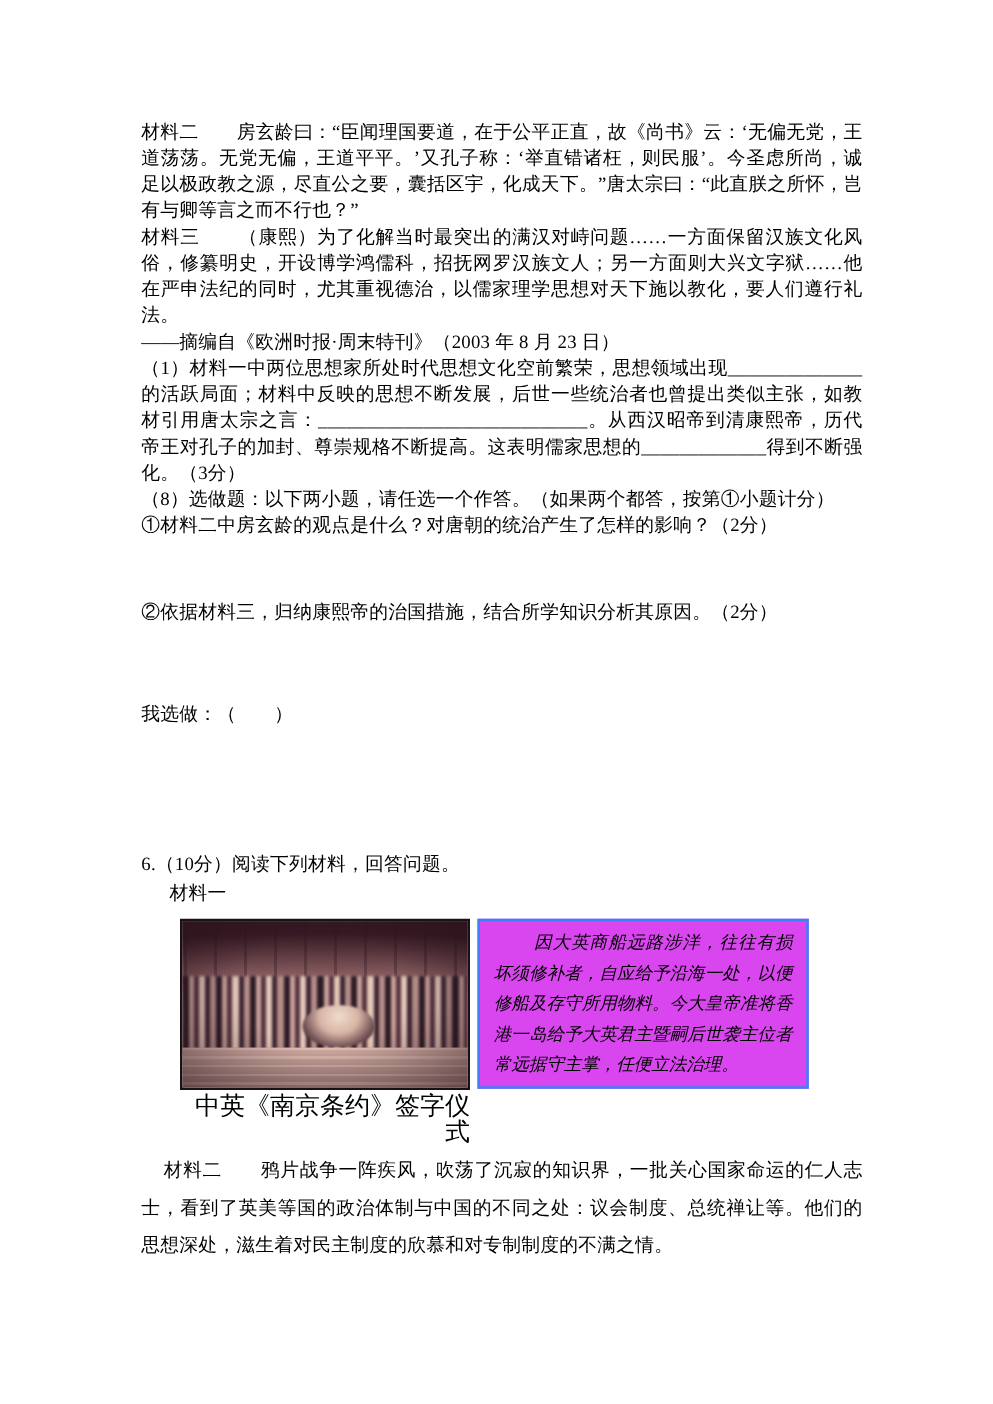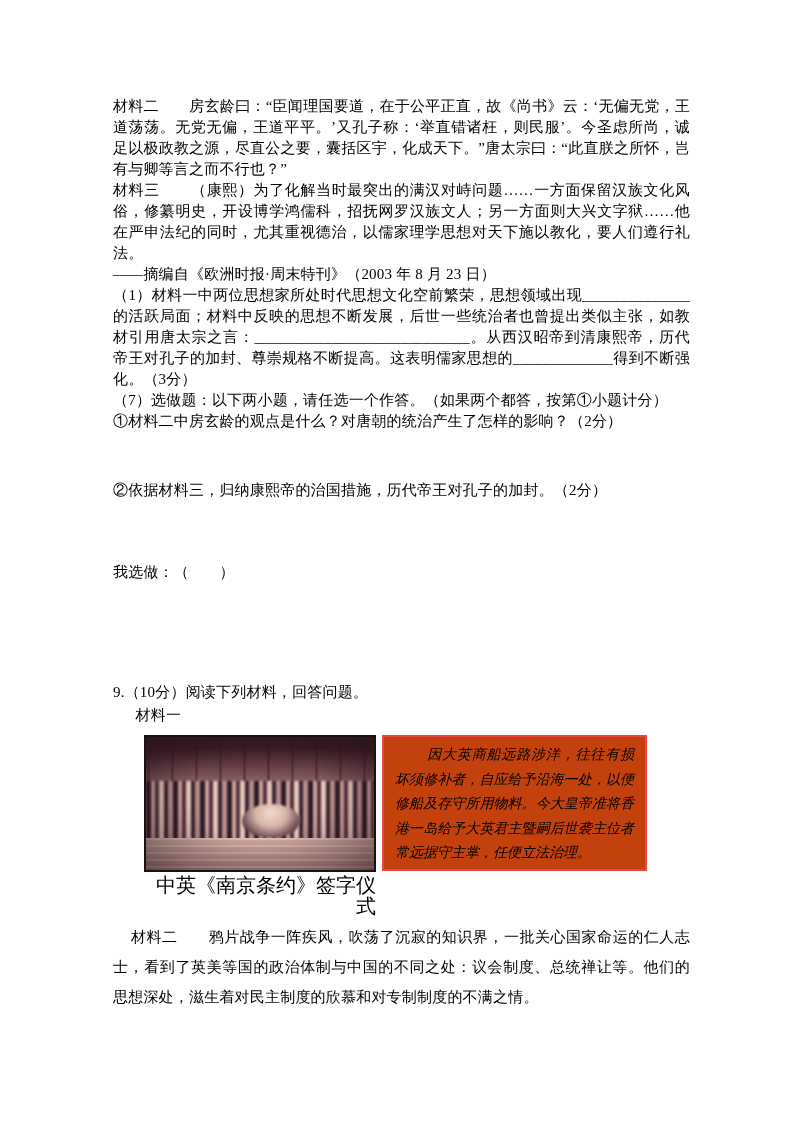--- a/index.html
+++ b/index.html
@@ -76,23 +76,23 @@
   }
   .photo-vignette {
     position: absolute; inset: 0;
     background: radial-gradient(ellipse at 50% 42%, rgba(0,0,0,0) 42%, rgba(38,14,24,0.55) 100%);
   }
   .excerpt-box {
     flex: none;
     width: 265px;
     height: 136px;
     margin-left: 6px;
-    border: 2px solid #ef4444;
+    border: 2px solid #3b82f6;
     padding: 6px 11px 0 11px;
-    background: #c2410c;
+    background: #d946ef;
   }
   .excerpt-text {
     font-size: 14px;
     line-height: 24.5px;
     font-style: italic;
     text-align: justify;
     text-indent: 2.3em;
     font-family: "Liberation Serif", serif;
   }
   .caption {
@@ -115,30 +115,30 @@
 <div class="content">
 
   <p class="para">材料二　　房玄龄曰：“臣闻理国要道，在于公平正直，故《尚书》云：‘无偏无党，王道荡荡。无党无偏，王道平平。’又孔子称：‘举直错诸枉，则民服’。今圣虑所尚，诚足以极政教之源，尽直公之要，囊括区宇，化成天下。”唐太宗曰：“此直朕之所怀，岂有与卿等言之而不行也？”</p>
 
   <p class="para">材料三　　（康熙）为了化解当时最突出的满汉对峙问题……一方面保留汉族文化风俗，修纂明史，开设博学鸿儒科，招抚网罗汉族文人；另一方面则大兴文字狱……他在严申法纪的同时，尤其重视德治，以儒家理学思想对天下施以教化，要人们遵行礼法。</p>
 
   <p class="para source-line">——摘编自《欧洲时报·周末特刊》（2003 年 8 月 23 日）</p>
 
   <p class="para">（1）材料一中两位思想家所处时代思想文化空前繁荣，思想领域出现______________的活跃局面；材料中反映的思想不断发展，后世一些统治者也曾提出类似主张，如教材引用唐太宗之言：____________________________。从西汉昭帝到清康熙帝，历代帝王对孔子的加封、尊崇规格不断提高。这表明儒家思想的_____________得到不断强化。（3分）</p>
 
-  <p class="para">（7）选做题：以下两小题，请任选一个作答。（如果两个都答，按第①小题计分）</p>
+  <p class="para">（8）选做题：以下两小题，请任选一个作答。（如果两个都答，按第①小题计分）</p>
 
   <p class="para">①材料二中房玄龄的观点是什么？对唐朝的统治产生了怎样的影响？（2分）</p>
 
-  <p class="para gap-sub2">②依据材料三，归纳康熙帝的治国措施，历代帝王对孔子的加封。（2分）</p>
+  <p class="para gap-sub2">②依据材料三，归纳康熙帝的治国措施，结合所学知识分析其原因。（2分）</p>
 
   <p class="para gap-mychoice">我选做：（　　）</p>
 
 
-  <p class="para q8-heading">9.（10分）阅读下列材料，回答问题。</p>
+  <p class="para q8-heading">6.（10分）阅读下列材料，回答问题。</p>
 
   <p class="para material1-label">材料一</p>
 
   <div class="figure-row">
     <div class="photo">
       <div class="photo-ceiling"></div>
       <div class="photo-crowd"></div>
       <div class="photo-table"></div>
       <div class="photo-floor"></div>
       <div class="photo-vignette"></div>

